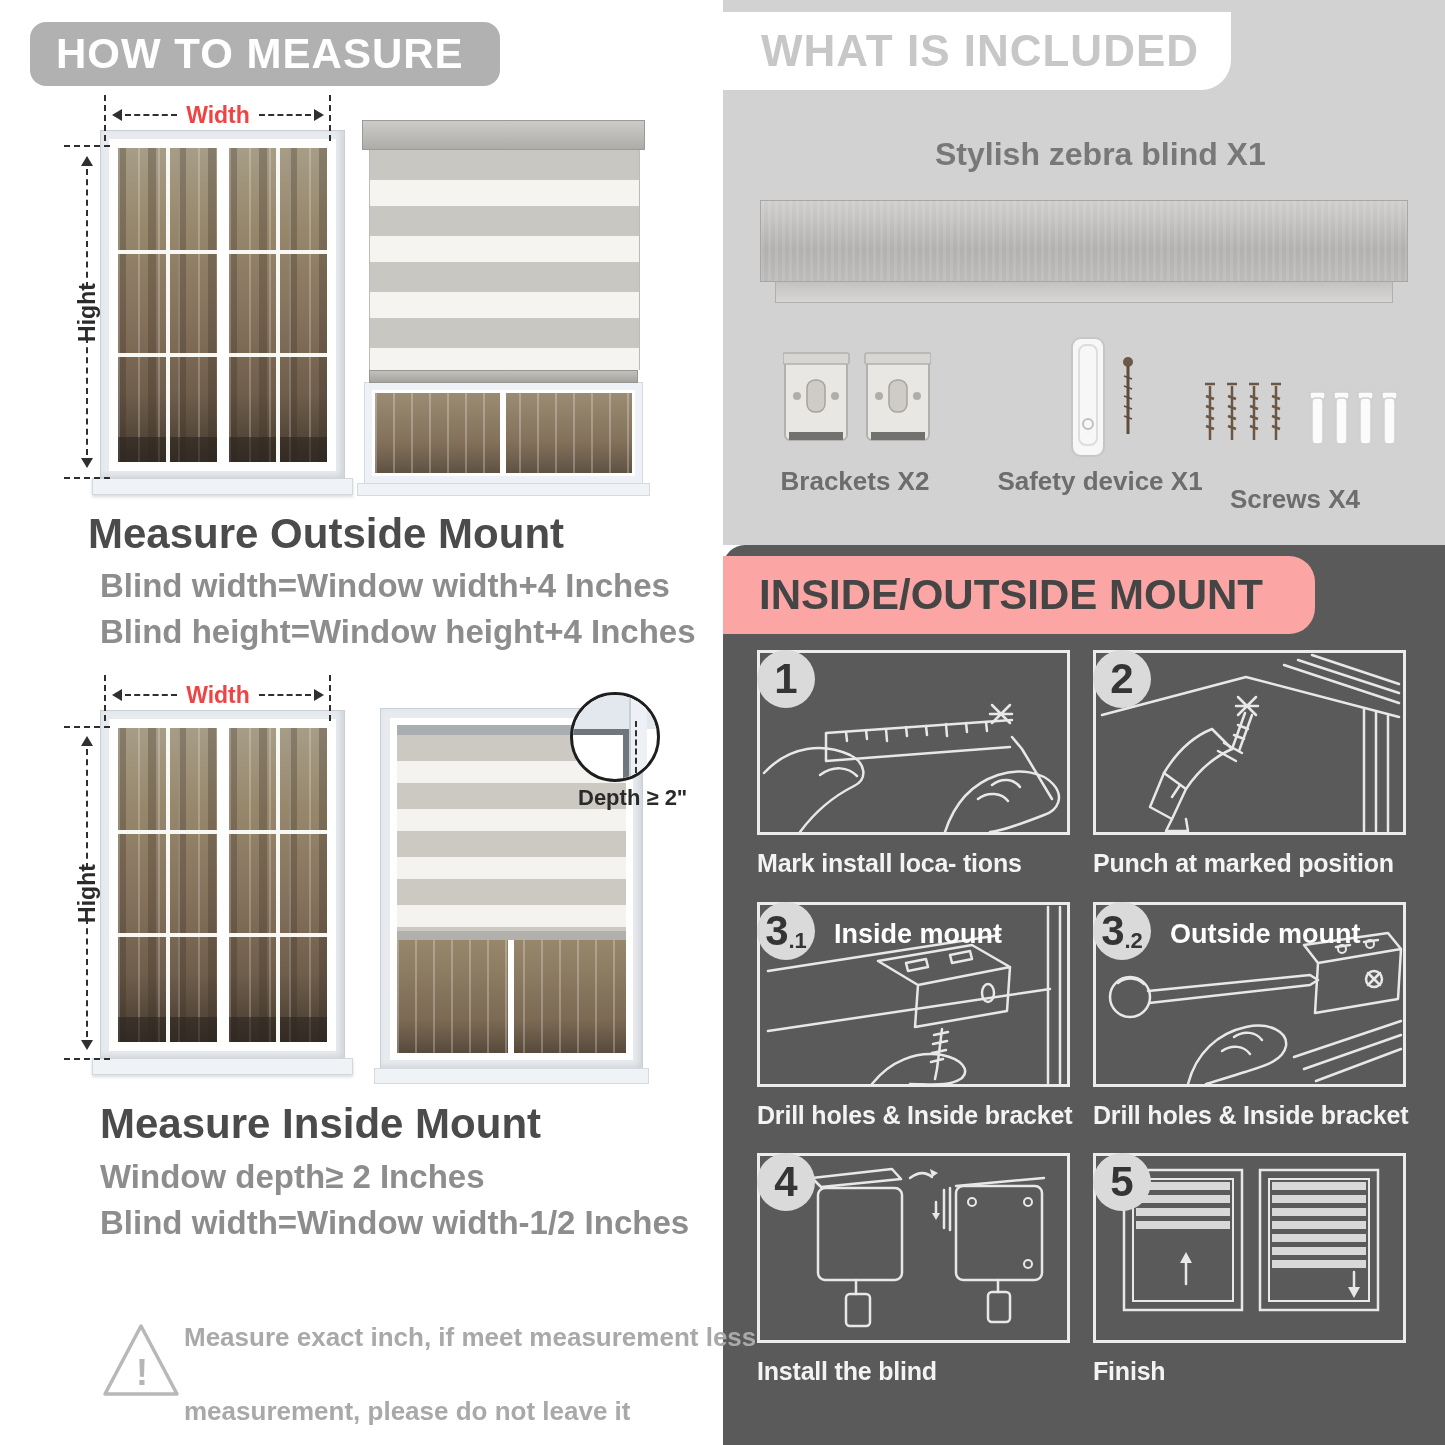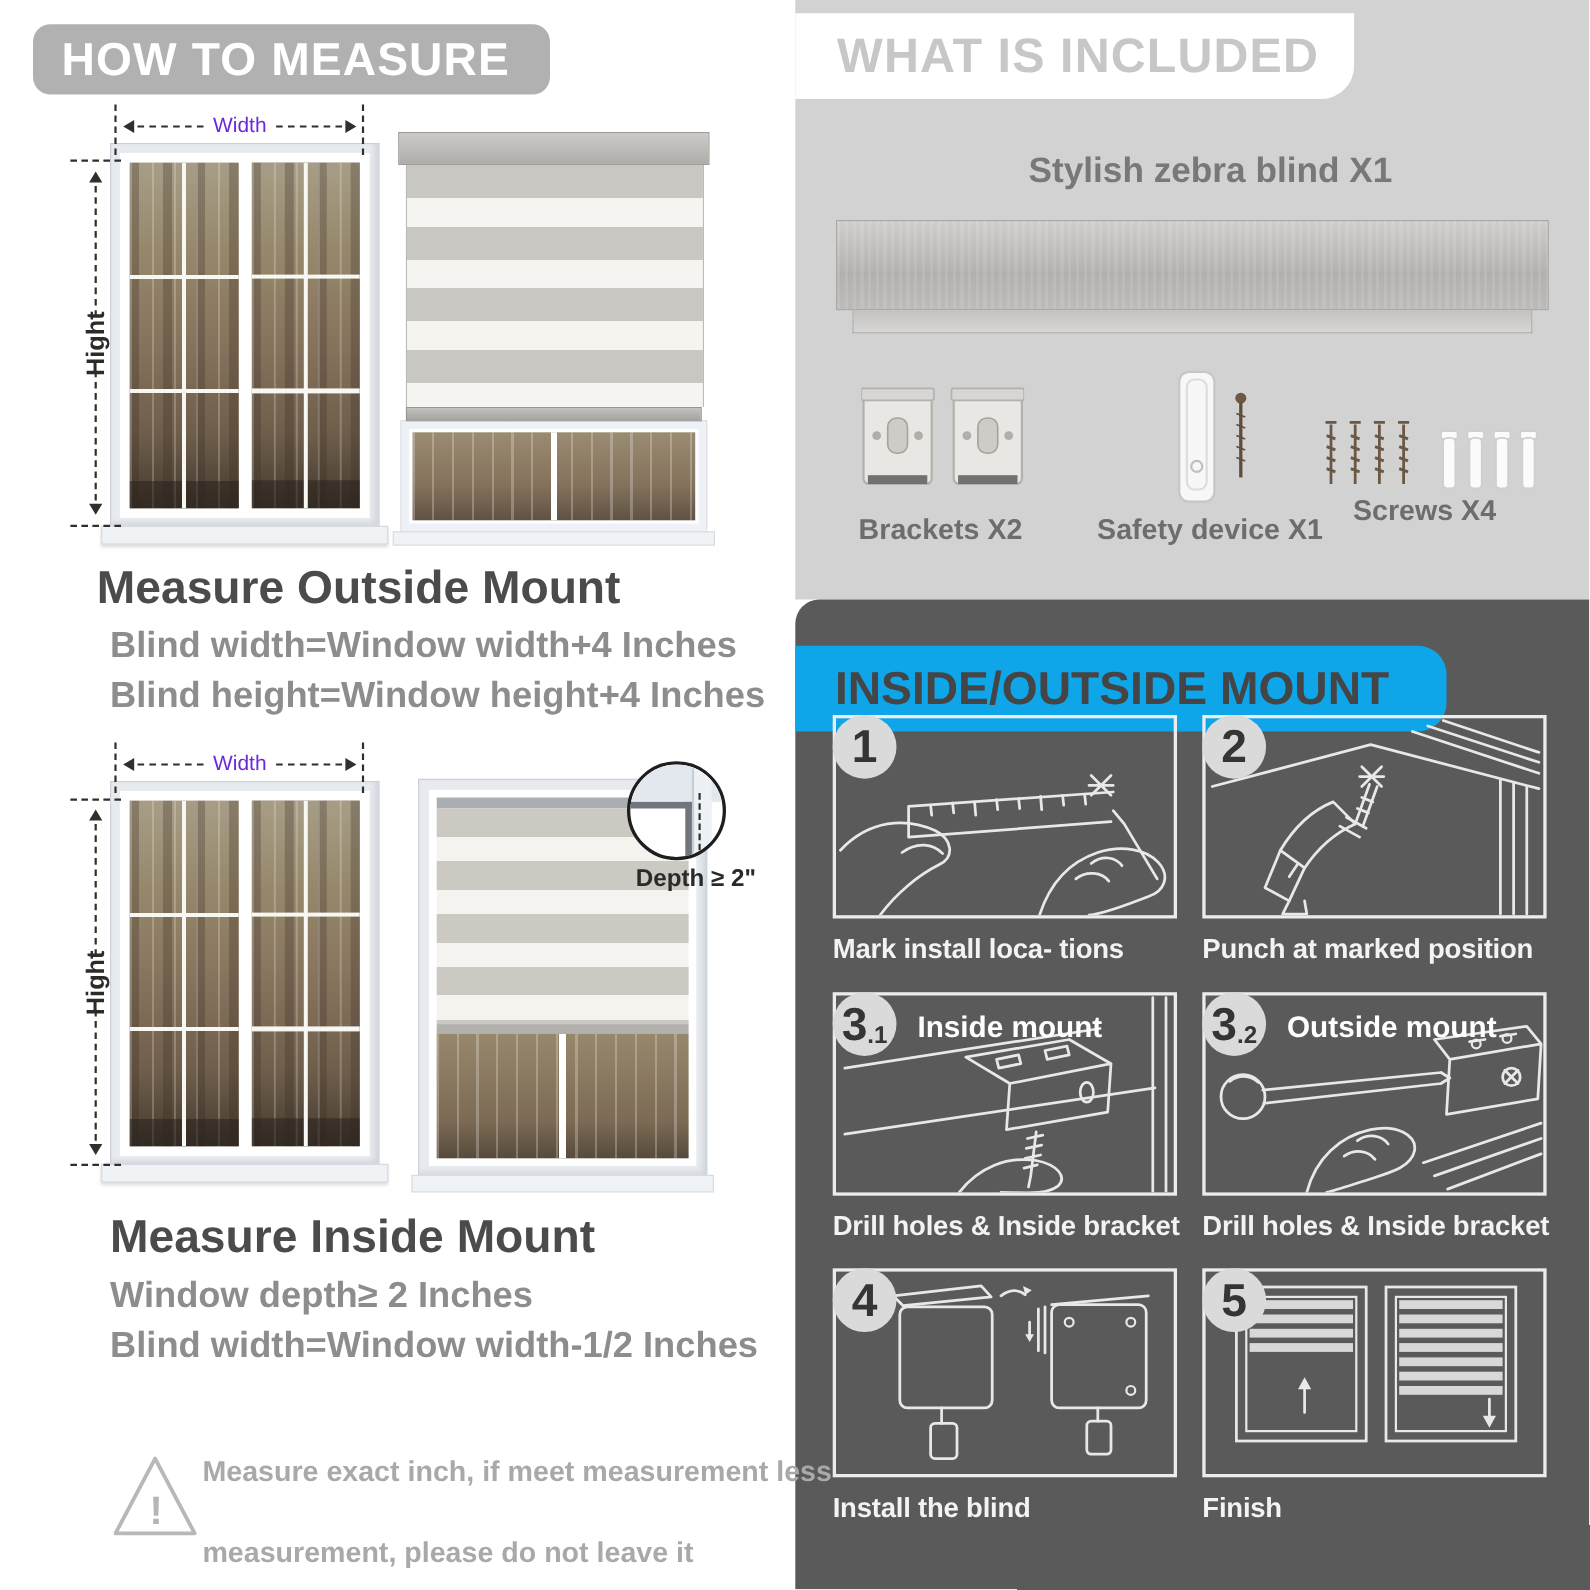--- a/index.html
+++ b/index.html
@@ -8,22 +8,22 @@
 
   
   .sec-top{position:absolute;left:723px;top:0;width:722px;height:545px;background:#d2d2d2;}
   .sec-bot{position:absolute;left:723px;top:545px;width:722px;height:900px;background:#5a5a5a;border-top-left-radius:22px;}
 
   
   .hdr-how{position:absolute;left:30px;top:22px;width:470px;height:64px;background:#b1b1b1;border-radius:16px;
            color:#fff;font-weight:bold;font-size:42px;line-height:64px;padding-left:26px;box-sizing:border-box;letter-spacing:1px;}
   .hdr-included{position:absolute;left:723px;top:12px;width:508px;height:78px;background:#fff;border-radius:0 0 30px 0;
            color:#c7c7c7;font-weight:bold;font-size:44px;line-height:78px;padding-left:38px;box-sizing:border-box;letter-spacing:1px;}
-  .hdr-mount{position:absolute;left:723px;top:556px;width:592px;height:78px;background:#0ea5e9;border-radius:0 26px 26px 0;
-           color:#454545;font-weight:bold;font-size:42px;line-height:78px;padding-left:36px;box-sizing:border-box;margin-top:31px;}
+  .hdr-mount{position:absolute;left:723px;top:556px;width:592px;height:78px;background:#fca5a5;border-radius:0 26px 26px 0;
+           color:#454545;font-weight:bold;font-size:42px;line-height:78px;padding-left:36px;box-sizing:border-box;}
 
   
   .pw{position:absolute;width:245px;height:350px;}
   .pw-frame{position:absolute;left:0;top:0;right:0;bottom:0;background:#e7ebf0;border:1px solid #c9cfd6;
             box-shadow:inset -3px -3px 6px rgba(0,0,0,.10);padding:8px;box-sizing:border-box;}
   .pw-glassbox{width:100%;height:100%;background:#fff;padding:6px;box-sizing:border-box;display:flex;gap:6px;}
   .pw-sash{flex:1;position:relative;background:#fff;}
   .pw-pane{position:absolute;left:3px;top:3px;right:3px;bottom:3px;
      background-image:
        linear-gradient(90deg, transparent calc(50% - 2px), #f7f7f4 calc(50% - 2px), #f7f7f4 calc(50% + 2px), transparent calc(50% + 2px)),
@@ -73,21 +73,21 @@
   .mag-lh{position:absolute;left:-6px;top:34px;width:62px;height:6px;background:#70767c;}
   .mag-lv{position:absolute;left:50px;top:34px;width:6px;height:56px;background:#70767c;}
   .mag-dash{position:absolute;left:62px;top:26px;height:52px;width:0;border-left:2px dashed #2f2f2f;}
   .depth-lbl{position:absolute;font-size:22px;font-weight:bold;color:#2a2a2a;z-index:7;}
 
   
   .harrow{position:absolute;display:flex;align-items:center;height:18px;}
   .hdash{flex:1;height:0;border-top:2px dashed #2f2f2f;margin:0 3px;}
   .ah-l{width:0;height:0;border:6px solid transparent;border-right:10px solid #2f2f2f;}
   .ah-r{width:0;height:0;border:6px solid transparent;border-left:10px solid #2f2f2f;}
-  .alabel{font-size:19px;font-weight:normal;color:#6d28d9;padding:0 6px;white-space:nowrap;}
+  .alabel{font-size:23px;font-weight:bold;color:#ef4444;padding:0 6px;white-space:nowrap;}
   .vtick{position:absolute;width:0;border-left:2px dashed #2f2f2f;}
   .htickline{position:absolute;height:0;border-top:2px dashed #2f2f2f;}
   .varrow{position:absolute;display:flex;flex-direction:column;align-items:center;width:18px;}
   .vdash{flex:1;width:0;border-left:2px dashed #2f2f2f;margin:3px 0;}
   .av-t{width:0;height:0;border:6px solid transparent;border-bottom:10px solid #2f2f2f;}
   .av-b{width:0;height:0;border:6px solid transparent;border-top:10px solid #2f2f2f;}
   .vlabel{transform:rotate(-90deg);font-size:23px;font-weight:bold;color:#2b2b2b;white-space:nowrap;padding:8px 0;}
 
   
   .h-sec{position:absolute;font-weight:bold;color:#4b4b4b;font-size:42px;white-space:nowrap;}
@@ -301,21 +301,21 @@
         <rect x="160" y="14" width="15" height="7" rx="2"></rect>
           <rect x="162" y="20" width="11" height="46" rx="4"></rect>
         <rect x="184" y="14" width="15" height="7" rx="2"></rect>
           <rect x="186" y="20" width="11" height="46" rx="4"></rect>
       </g>
     </svg>
   </div>
 
   <div class="item-lbl" style="left:770px;top:466px;width:170px;">Brackets X2</div>
   <div class="item-lbl" style="left:980px;top:466px;width:240px;">Safety device X1</div>
-  <div class="item-lbl" style="left:1210px;top:449px;width:170px;text-align:center;">Screws X4</div>
+  <div class="item-lbl" style="left:1210px;top:484px;width:170px;text-align:center;">Screws X4</div>
 
   <div class="hdr-mount">
     <span>INSIDE/OUTSIDE MOUNT</span>
   </div>
 
   <div class="panel" style="left:757px;top:650px;">
     <div class="pbox">
       <div class="pbadge">
         <span class="n">1</span>
         <span class="s"></span>

